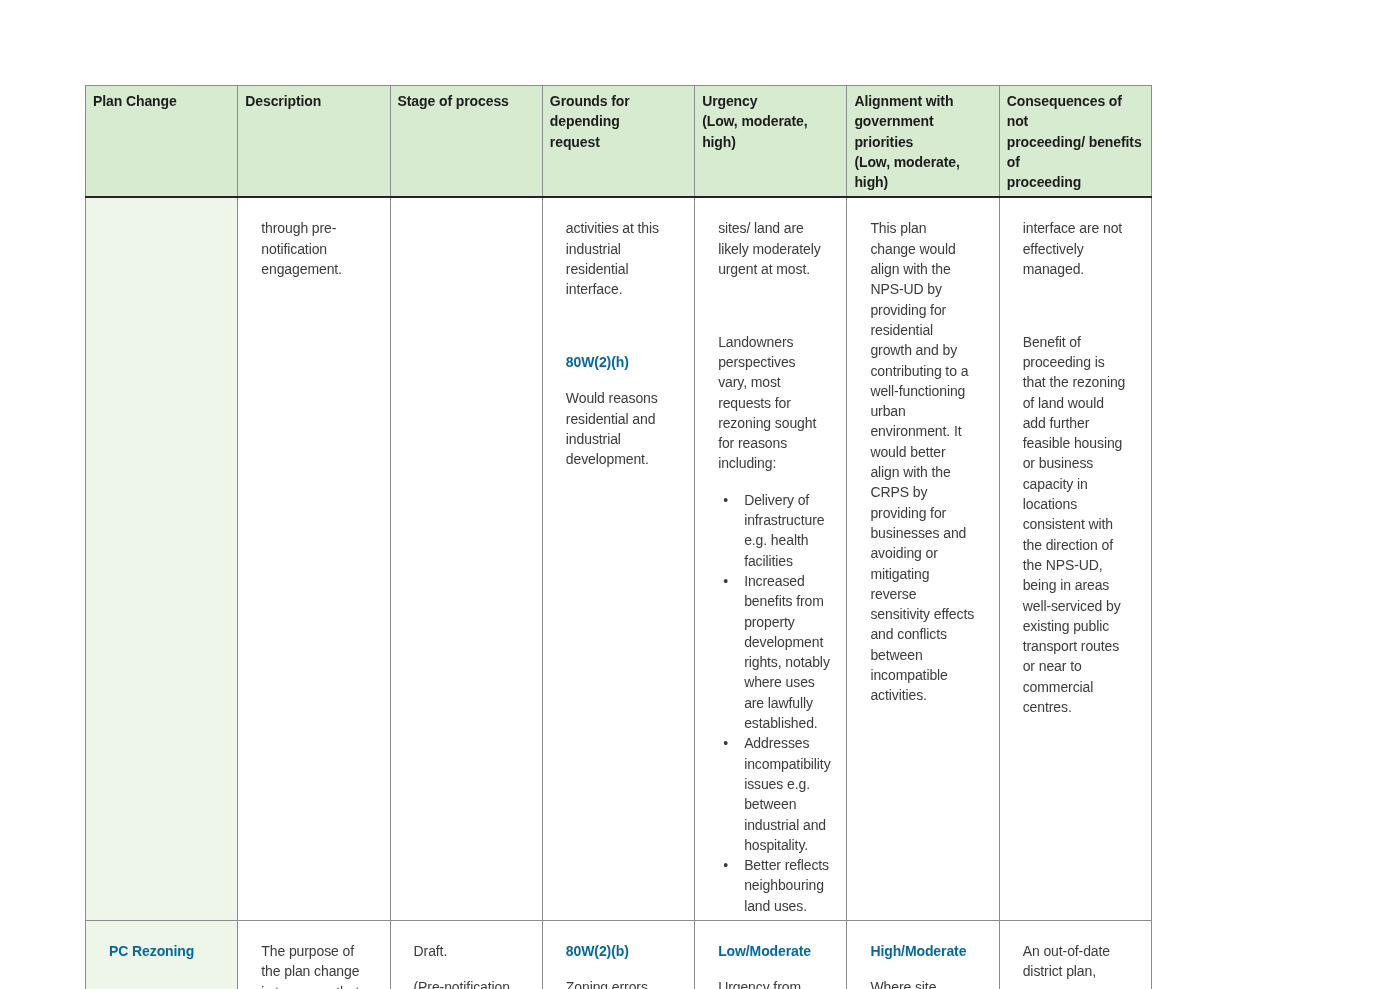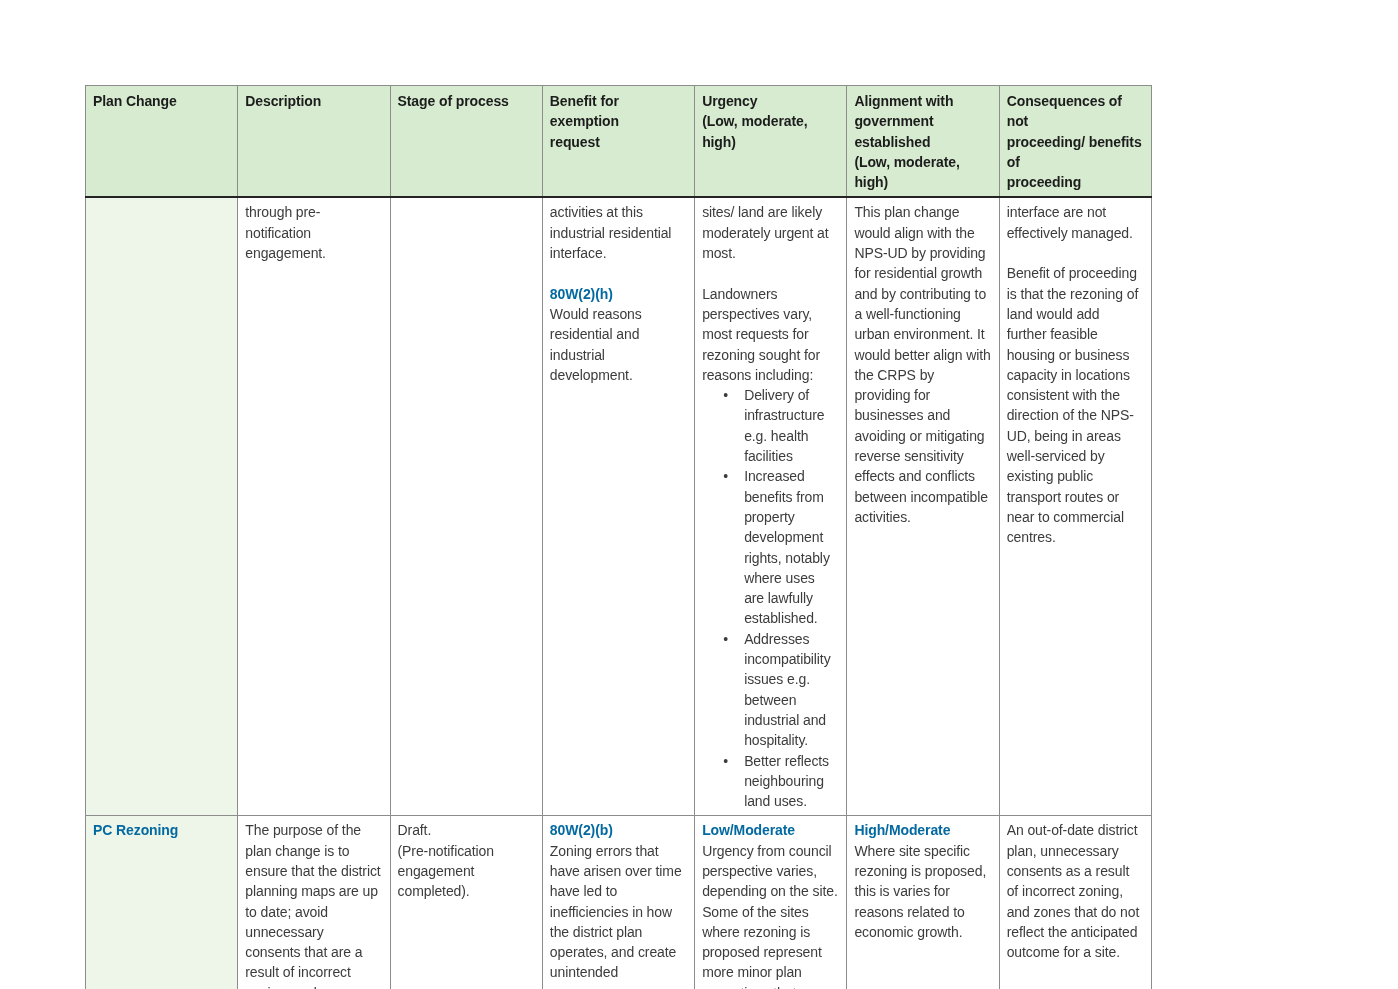--- a/index.html
+++ b/index.html
@@ -49,21 +49,21 @@
   tbody tr:last-child td { border-bottom: 2px solid #000000; }
   table.plan-table td {
     background: #ffffff;
     color: #3c3c3c;
     padding: 4px 8px 4px 7px;
   }
   tbody td:first-child {
     background: var(--first-col-bg, #edf6e9);
   }
   p.cellp {
-    margin: 0;
+    margin: 16px;
     padding: 0;
   }
   p.cellp.bold {
     font-weight: bold;
     color: #0369a1;
   }
   .spacer { height: 20.3px; }
   ul.bullets {
     margin: 0;
     padding: 0 0 0 21px;
@@ -83,26 +83,26 @@
 </head>
 <body>
 
 <div class="page">
   <table class="plan-table">
     <thead>
       <tr id="header-row">
           <th>Plan Change</th>
           <th>Description</th>
           <th>Stage of process</th>
-          <th>Benefit for exemption
+          <th>Grounds for depending
 request</th>
           <th>Urgency
 (Low, moderate, high)</th>
           <th>Alignment with
-government established
+government priorities
 (Low, moderate, high)</th>
           <th>Consequences of not
 proceeding/ benefits of
 proceeding</th>
         </tr>
     </thead>
     <tbody id="body-rows">
         <tr class="row-continuation">
           <td></td>
           <td>

